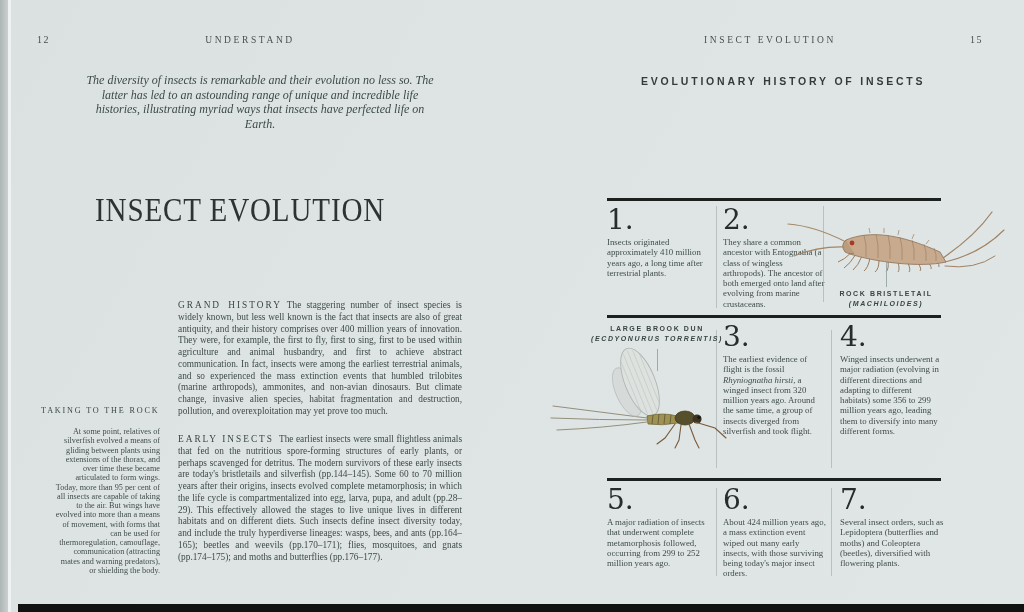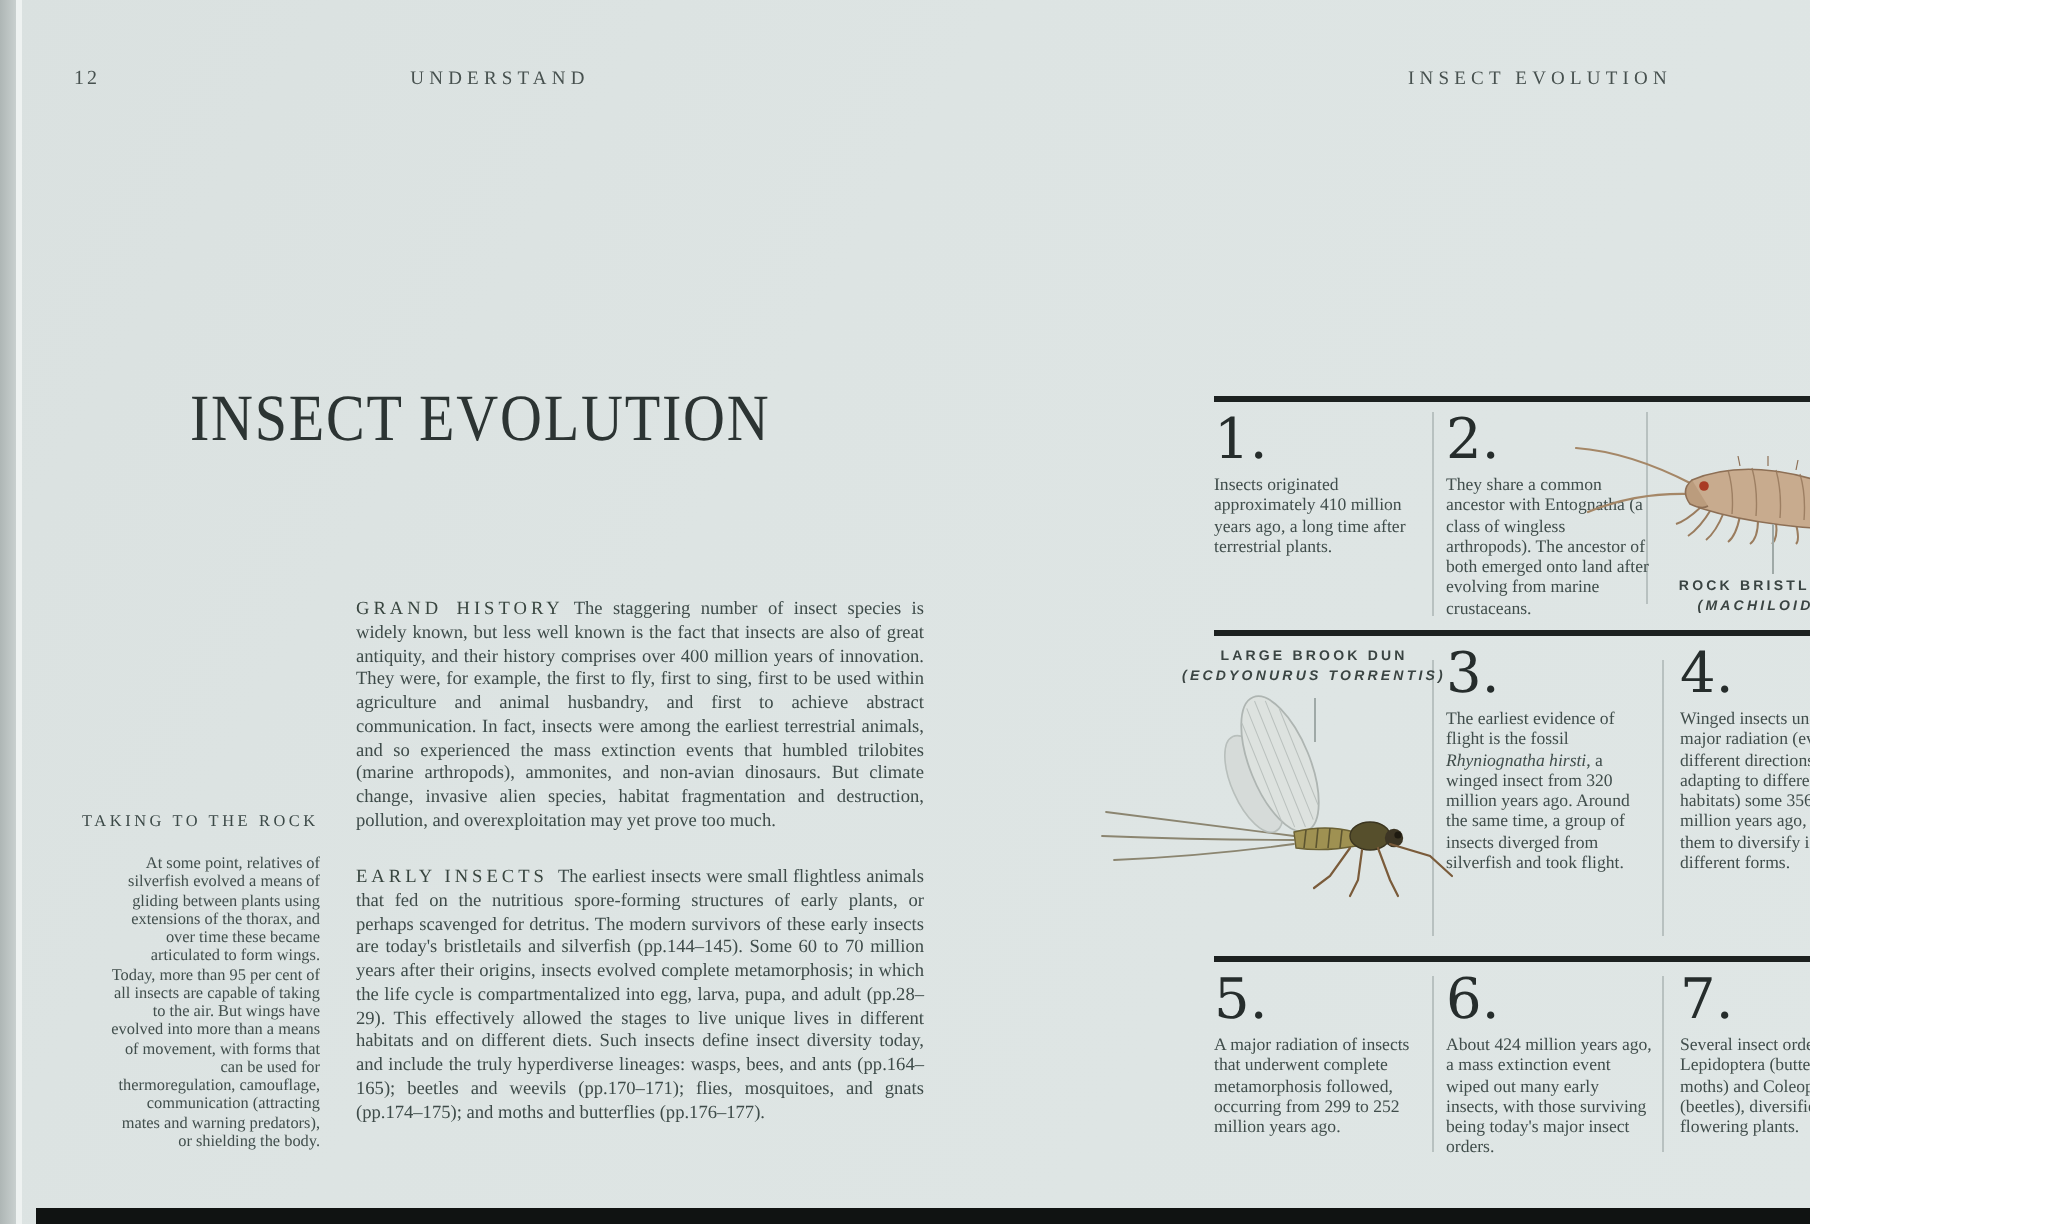--- a/index.html
+++ b/index.html
@@ -1,18 +1,18 @@
 <!DOCTYPE html>
 <html><head>
 <meta charset="utf-8">
 <style>
   html,body { margin:0; padding:0; }
   .spread {
     position: relative;
-    width: 905px;
+    width: 1024px;
     height: 612px;
     background: linear-gradient(120deg, #dae1e0 0%, #dde4e3 40%, #dfe6e5 100%);
     overflow: hidden;
     font-family: "Liberation Serif", serif;
     color: #3f4c4a;
     text-decoration: underline;
   }
   
   .edge-left {
     position:absolute; left:0; top:0; width:8px; height:612px;
@@ -91,39 +91,41 @@
 
 <div class="spread">
 
   <div class="edge-left"></div>
   <div class="edge-left-highlight"></div>
   <div class="edge-bottom"></div>
 
   <div class="folio" style="left:37px; top:34px;">12</div>
   <div class="runhead" style="left:130px; top:35px; width:240px;">UNDERSTAND</div>
 
+  <div class="intro">The diversity of insects is remarkable and their evolution no less so. The latter has led to an astounding range of unique and incredible life histories, illustrating myriad ways that insects have perfected life on Earth.</div>
 
   <div class="page-title">INSECT EVOLUTION</div>
 
   <p class="body-para para1">
     <span class="lead">GRAND HISTORY</span><span>The staggering number of insect species is widely known, but less well known is the fact that insects are also of great antiquity, and their history comprises over 400 million years of innovation. They were, for example, the first to fly, first to sing, first to be used within agriculture and animal husbandry, and first to achieve abstract communication. In fact, insects were among the earliest terrestrial animals, and so experienced the mass extinction events that humbled trilobites (marine arthropods), ammonites, and non-avian dinosaurs. But climate change, invasive alien species, habitat fragmentation and destruction, pollution, and overexploitation may yet prove too much.</span>
   </p>
 
   <p class="body-para para2">
     <span class="lead">EARLY INSECTS</span><span>The earliest insects were small flightless animals that fed on the nutritious spore-forming structures of early plants, or perhaps scavenged for detritus. The modern survivors of these early insects are today's bristletails and silverfish (pp.144–145). Some 60 to 70 million years after their origins, insects evolved complete metamorphosis; in which the life cycle is compartmentalized into egg, larva, pupa, and adult (pp.28–29). This effectively allowed the stages to live unique lives in different habitats and on different diets. Such insects define insect diversity today, and include the truly hyperdiverse lineages: wasps, bees, and ants (pp.164–165); beetles and weevils (pp.170–171); flies, mosquitoes, and gnats (pp.174–175); and moths and butterflies (pp.176–177).</span>
   </p>
 
   <div class="sidebar">
     <p class="sidebar-heading">TAKING TO THE ROCK</p>
     <p class="sidebar-text">At some point, relatives of silverfish evolved a means of gliding between plants using extensions of the thorax, and over time these became articulated to form wings. Today, more than 95 per cent of all insects are capable of taking to the air. But wings have evolved into more than a means of movement, with forms that can be used for thermoregulation, camouflage, communication (attracting mates and warning predators), or shielding the body.</p>
   </div>
 
   <div class="runhead" style="left:650px; top:35px; width:240px;">INSECT EVOLUTION</div>
   <div class="folio" style="left:970px; top:34px;">15</div>
 
+  <div class="section-title">EVOLUTIONARY HISTORY OF INSECTS</div>
 
   <div class="tl-rule rule1"></div>
   <div class="tl-rule rule2"></div>
   <div class="tl-rule rule3"></div>
 
   <div class="divider" style="left:716px; top:206px; height:102px;"></div>
   <div class="divider" style="left:823px; top:206px; height:96px;"></div>
   <div class="divider" style="left:716px; top:330px; height:138px;"></div>
   <div class="divider" style="left:831px; top:330px; height:138px;"></div>
   <div class="divider" style="left:716px; top:488px; height:88px;"></div>

